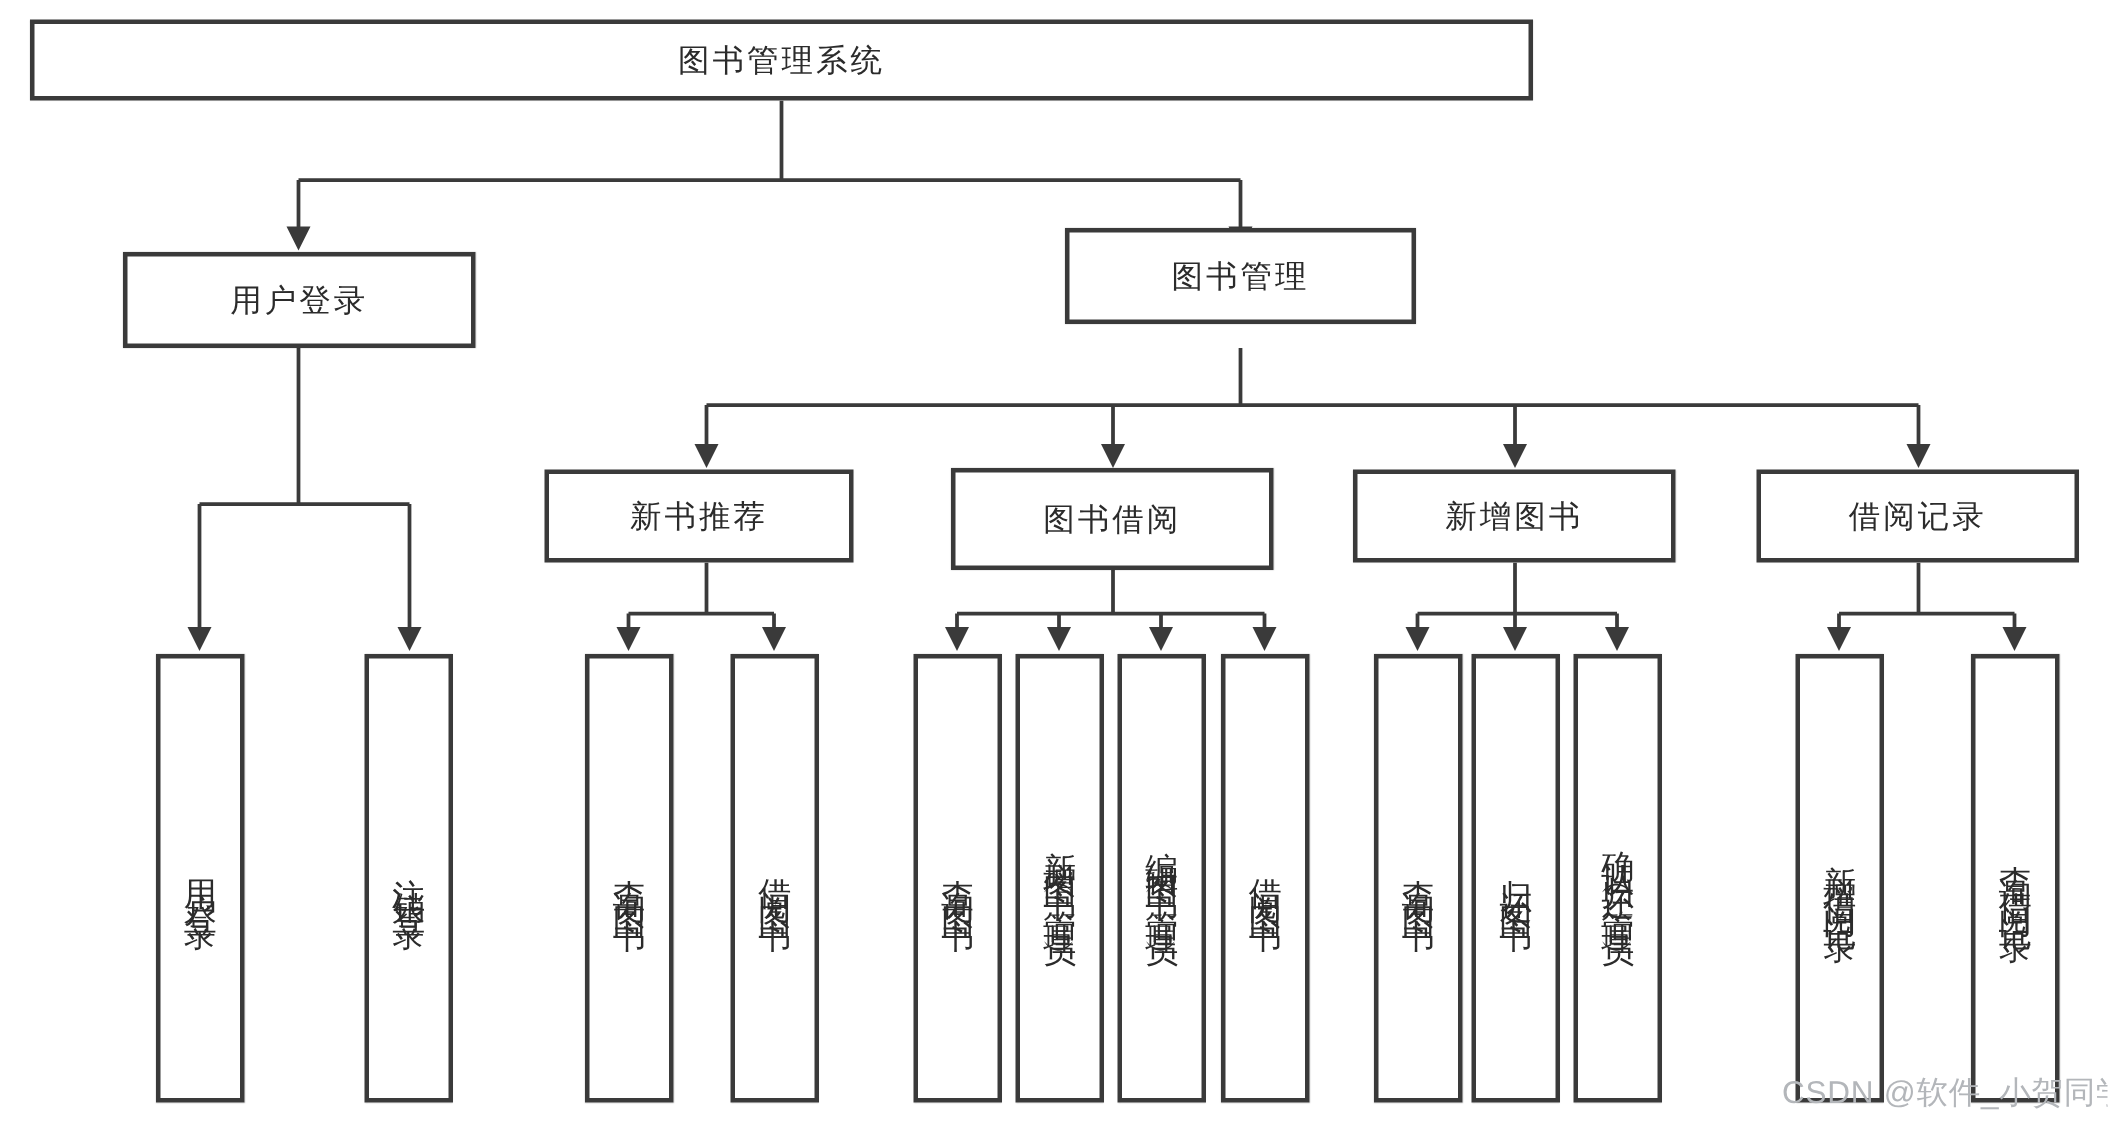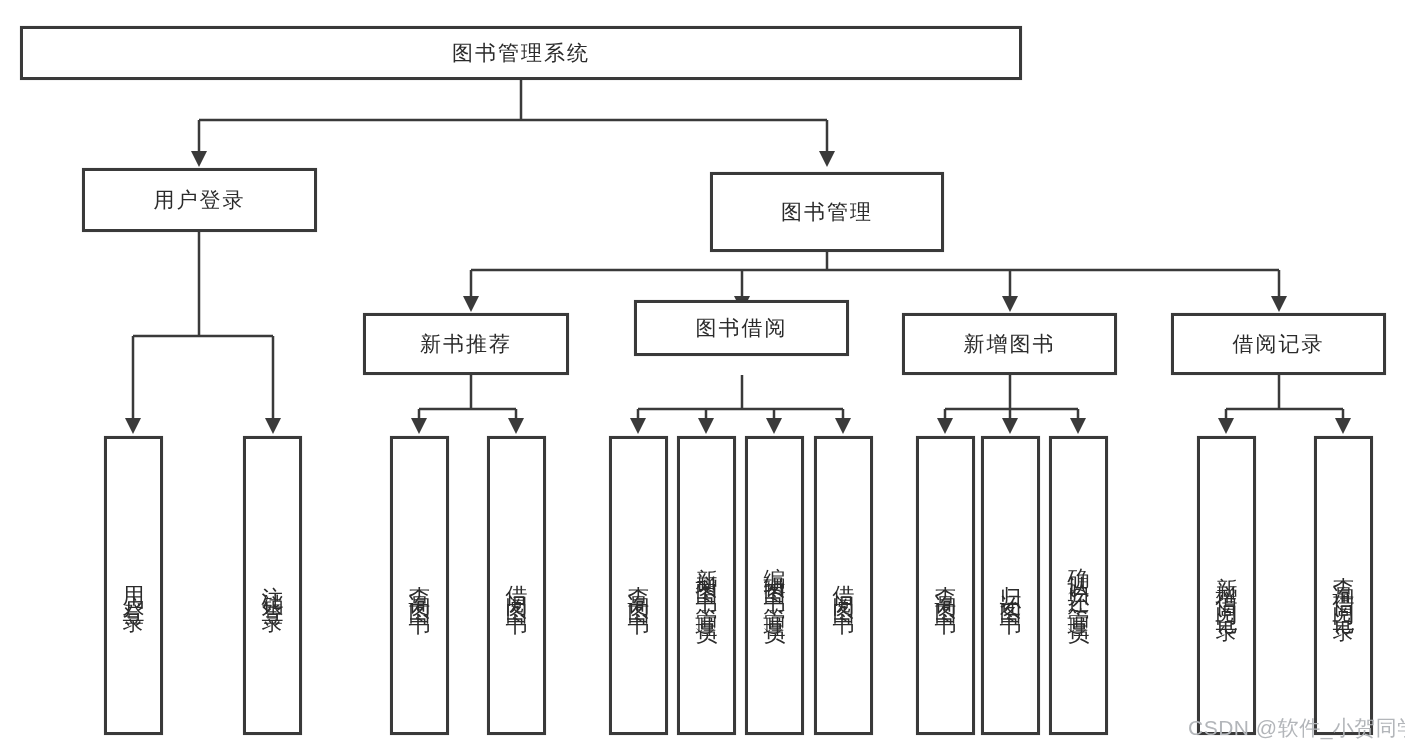--- a/index.html
+++ b/index.html
@@ -85,35 +85,35 @@
   <path d="M1010 375 V409 M945 409 H1078 M945 409 V422 M1010 409 V422 M1078 409 V422"></path>
   <polygon points="937,418 953,418 945,434"></polygon>
   <polygon points="1002,418 1018,418 1010,434"></polygon>
   <polygon points="1070,418 1086,418 1078,434"></polygon>
 
   <path d="M1279 375 V409 M1226 409 H1343 M1226 409 V422 M1343 409 V422"></path>
   <polygon points="1218,418 1234,418 1226,434"></polygon>
   <polygon points="1335,418 1351,418 1343,434"></polygon>
 </svg>
 
-<div class="node" style="left:20px;top:26px;width:1002px;height:54px">
+<div class="node" style="left:20px;top:13px;width:1002px;height:54px">
   <span class="lbl">图书管理系统</span>
 </div>
 
 <div class="node" style="left:82px;top:168px;width:235px;height:64px">
   <span class="lbl">用户登录</span>
 </div>
-<div class="node" style="left:710px;top:172px;width:234px;height:80px">
+<div class="node" style="left:710px;top:152px;width:234px;height:64px">
   <span class="lbl">图书管理</span>
 </div>
 
 <div class="node" style="left:363px;top:313px;width:206px;height:62px">
   <span class="lbl">新书推荐</span>
 </div>
-<div class="node" style="left:634px;top:300px;width:215px;height:56px">
+<div class="node" style="left:634px;top:312px;width:215px;height:68px">
   <span class="lbl">图书借阅</span>
 </div>
 <div class="node" style="left:902px;top:313px;width:215px;height:62px">
   <span class="lbl">新增图书</span>
 </div>
 <div class="node" style="left:1171px;top:313px;width:215px;height:62px">
   <span class="lbl">借阅记录</span>
 </div>
 
 <div class="node leaf" style="left:104px;top:436px;width:59px;height:299px">

